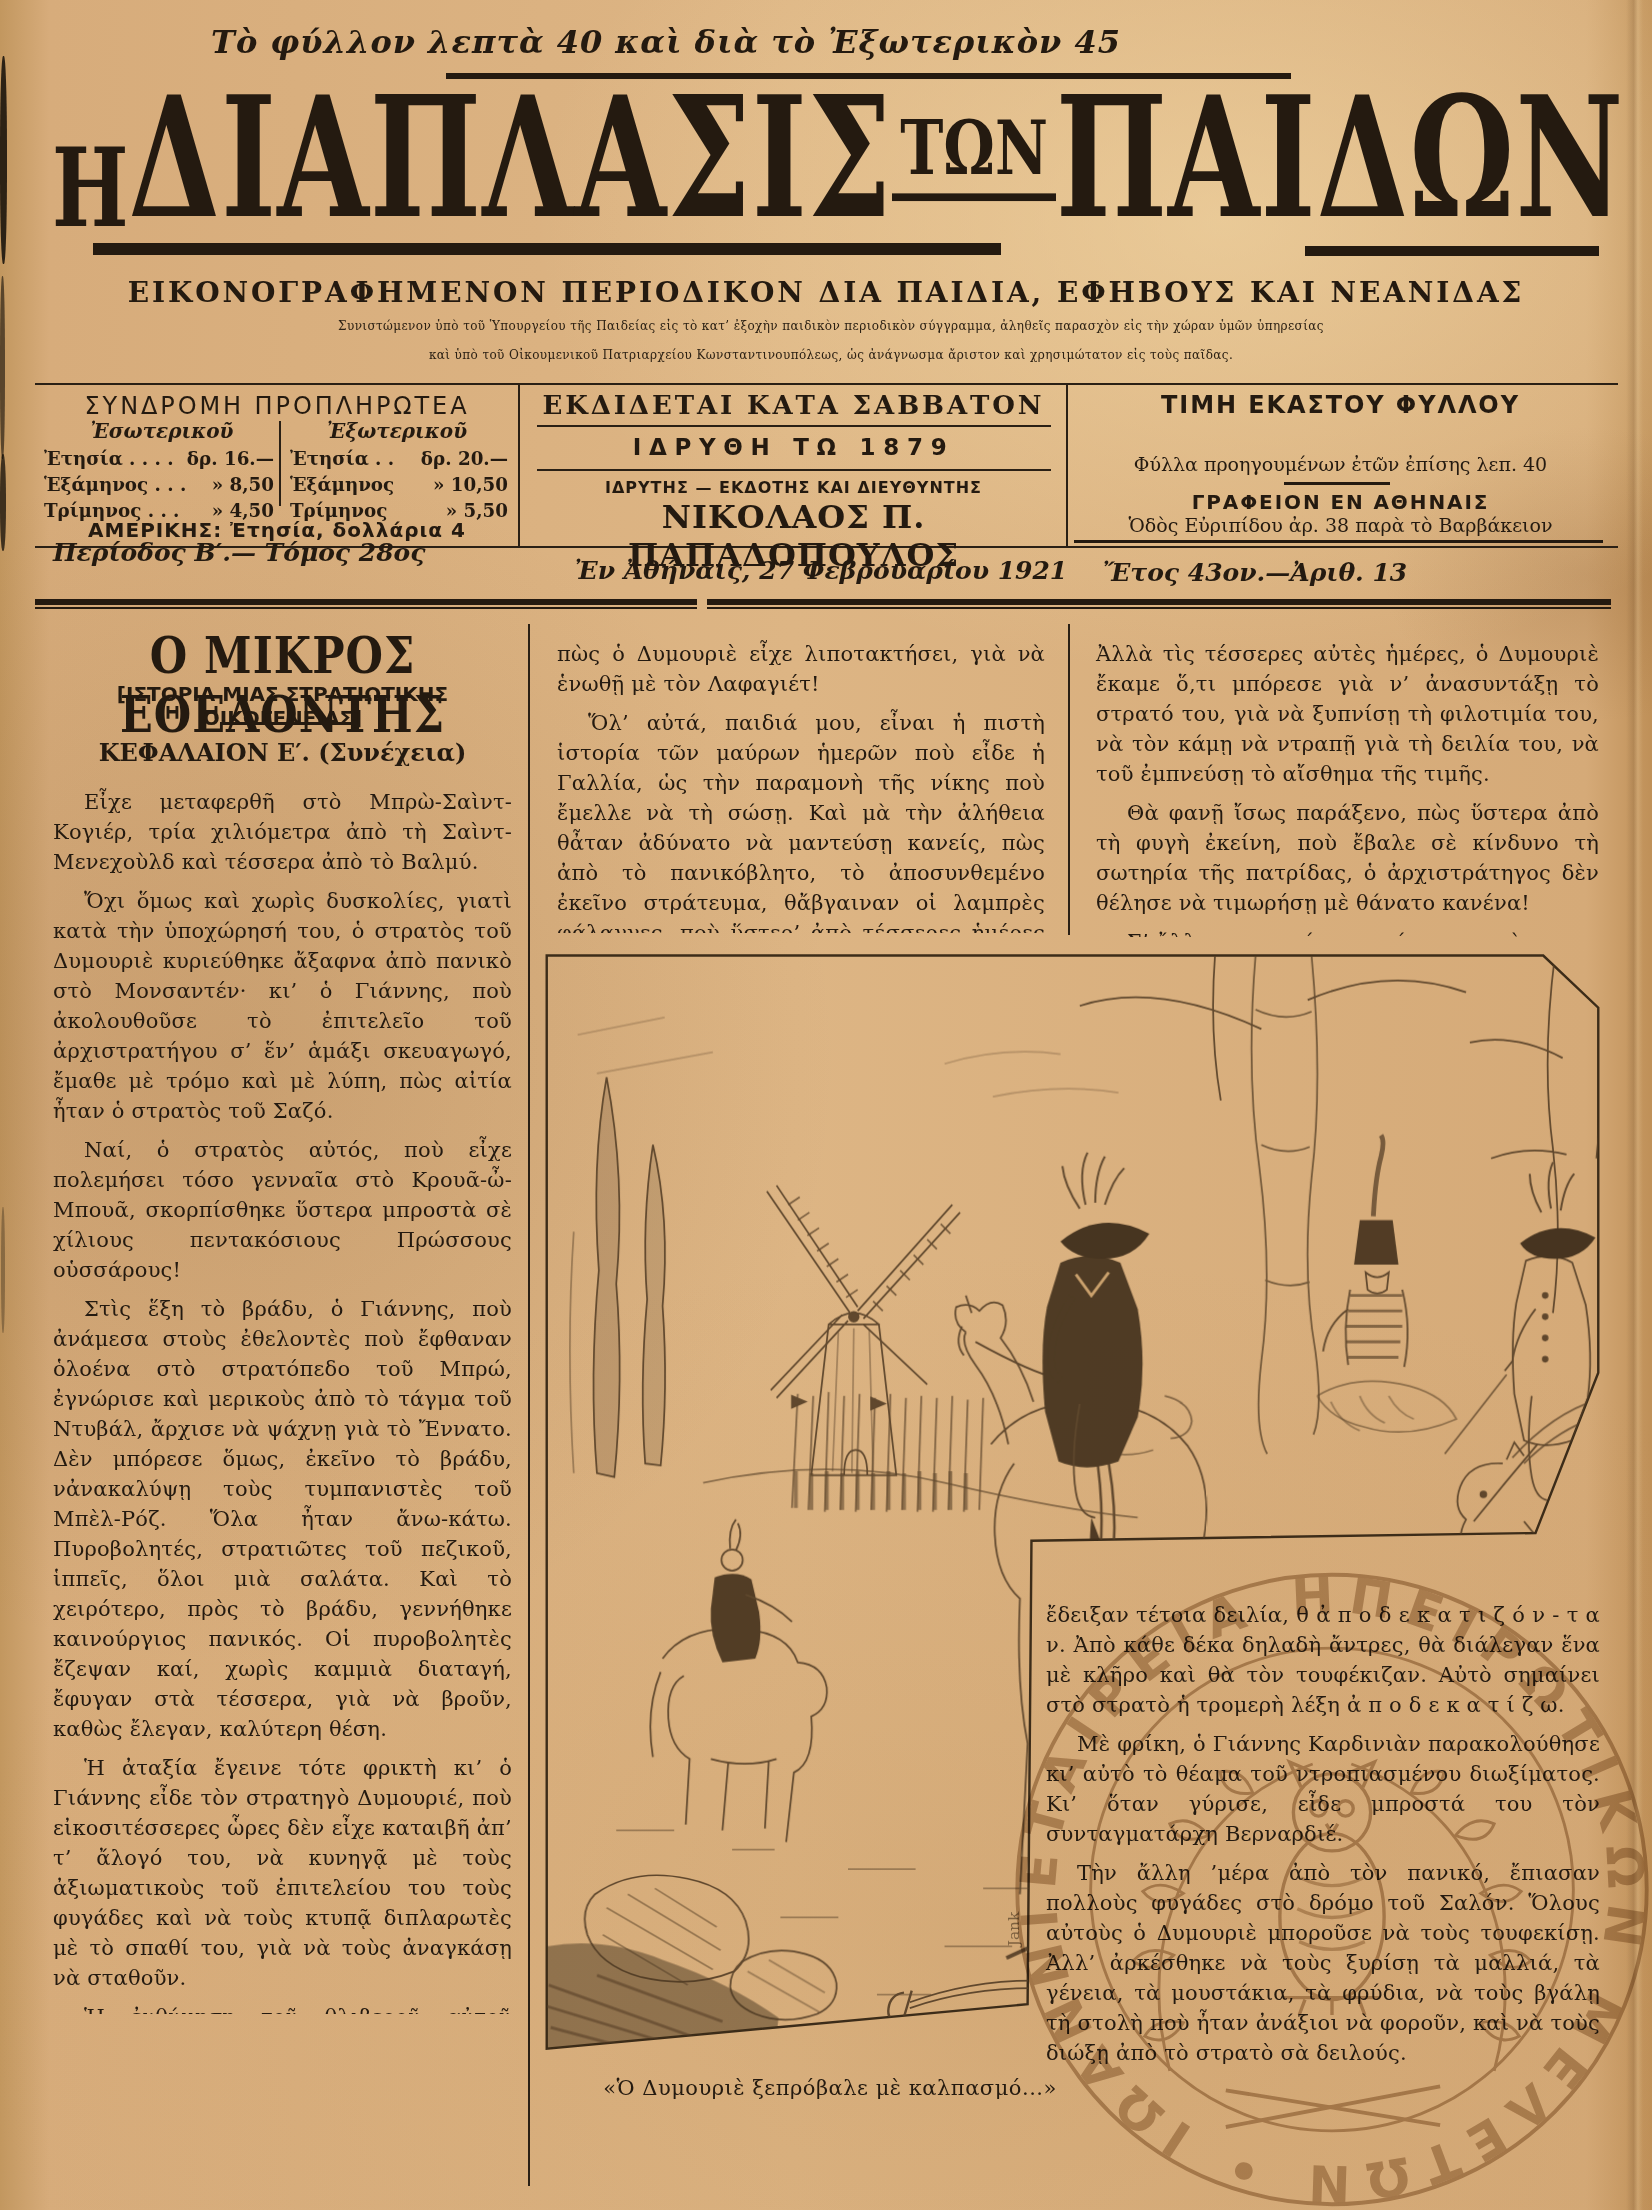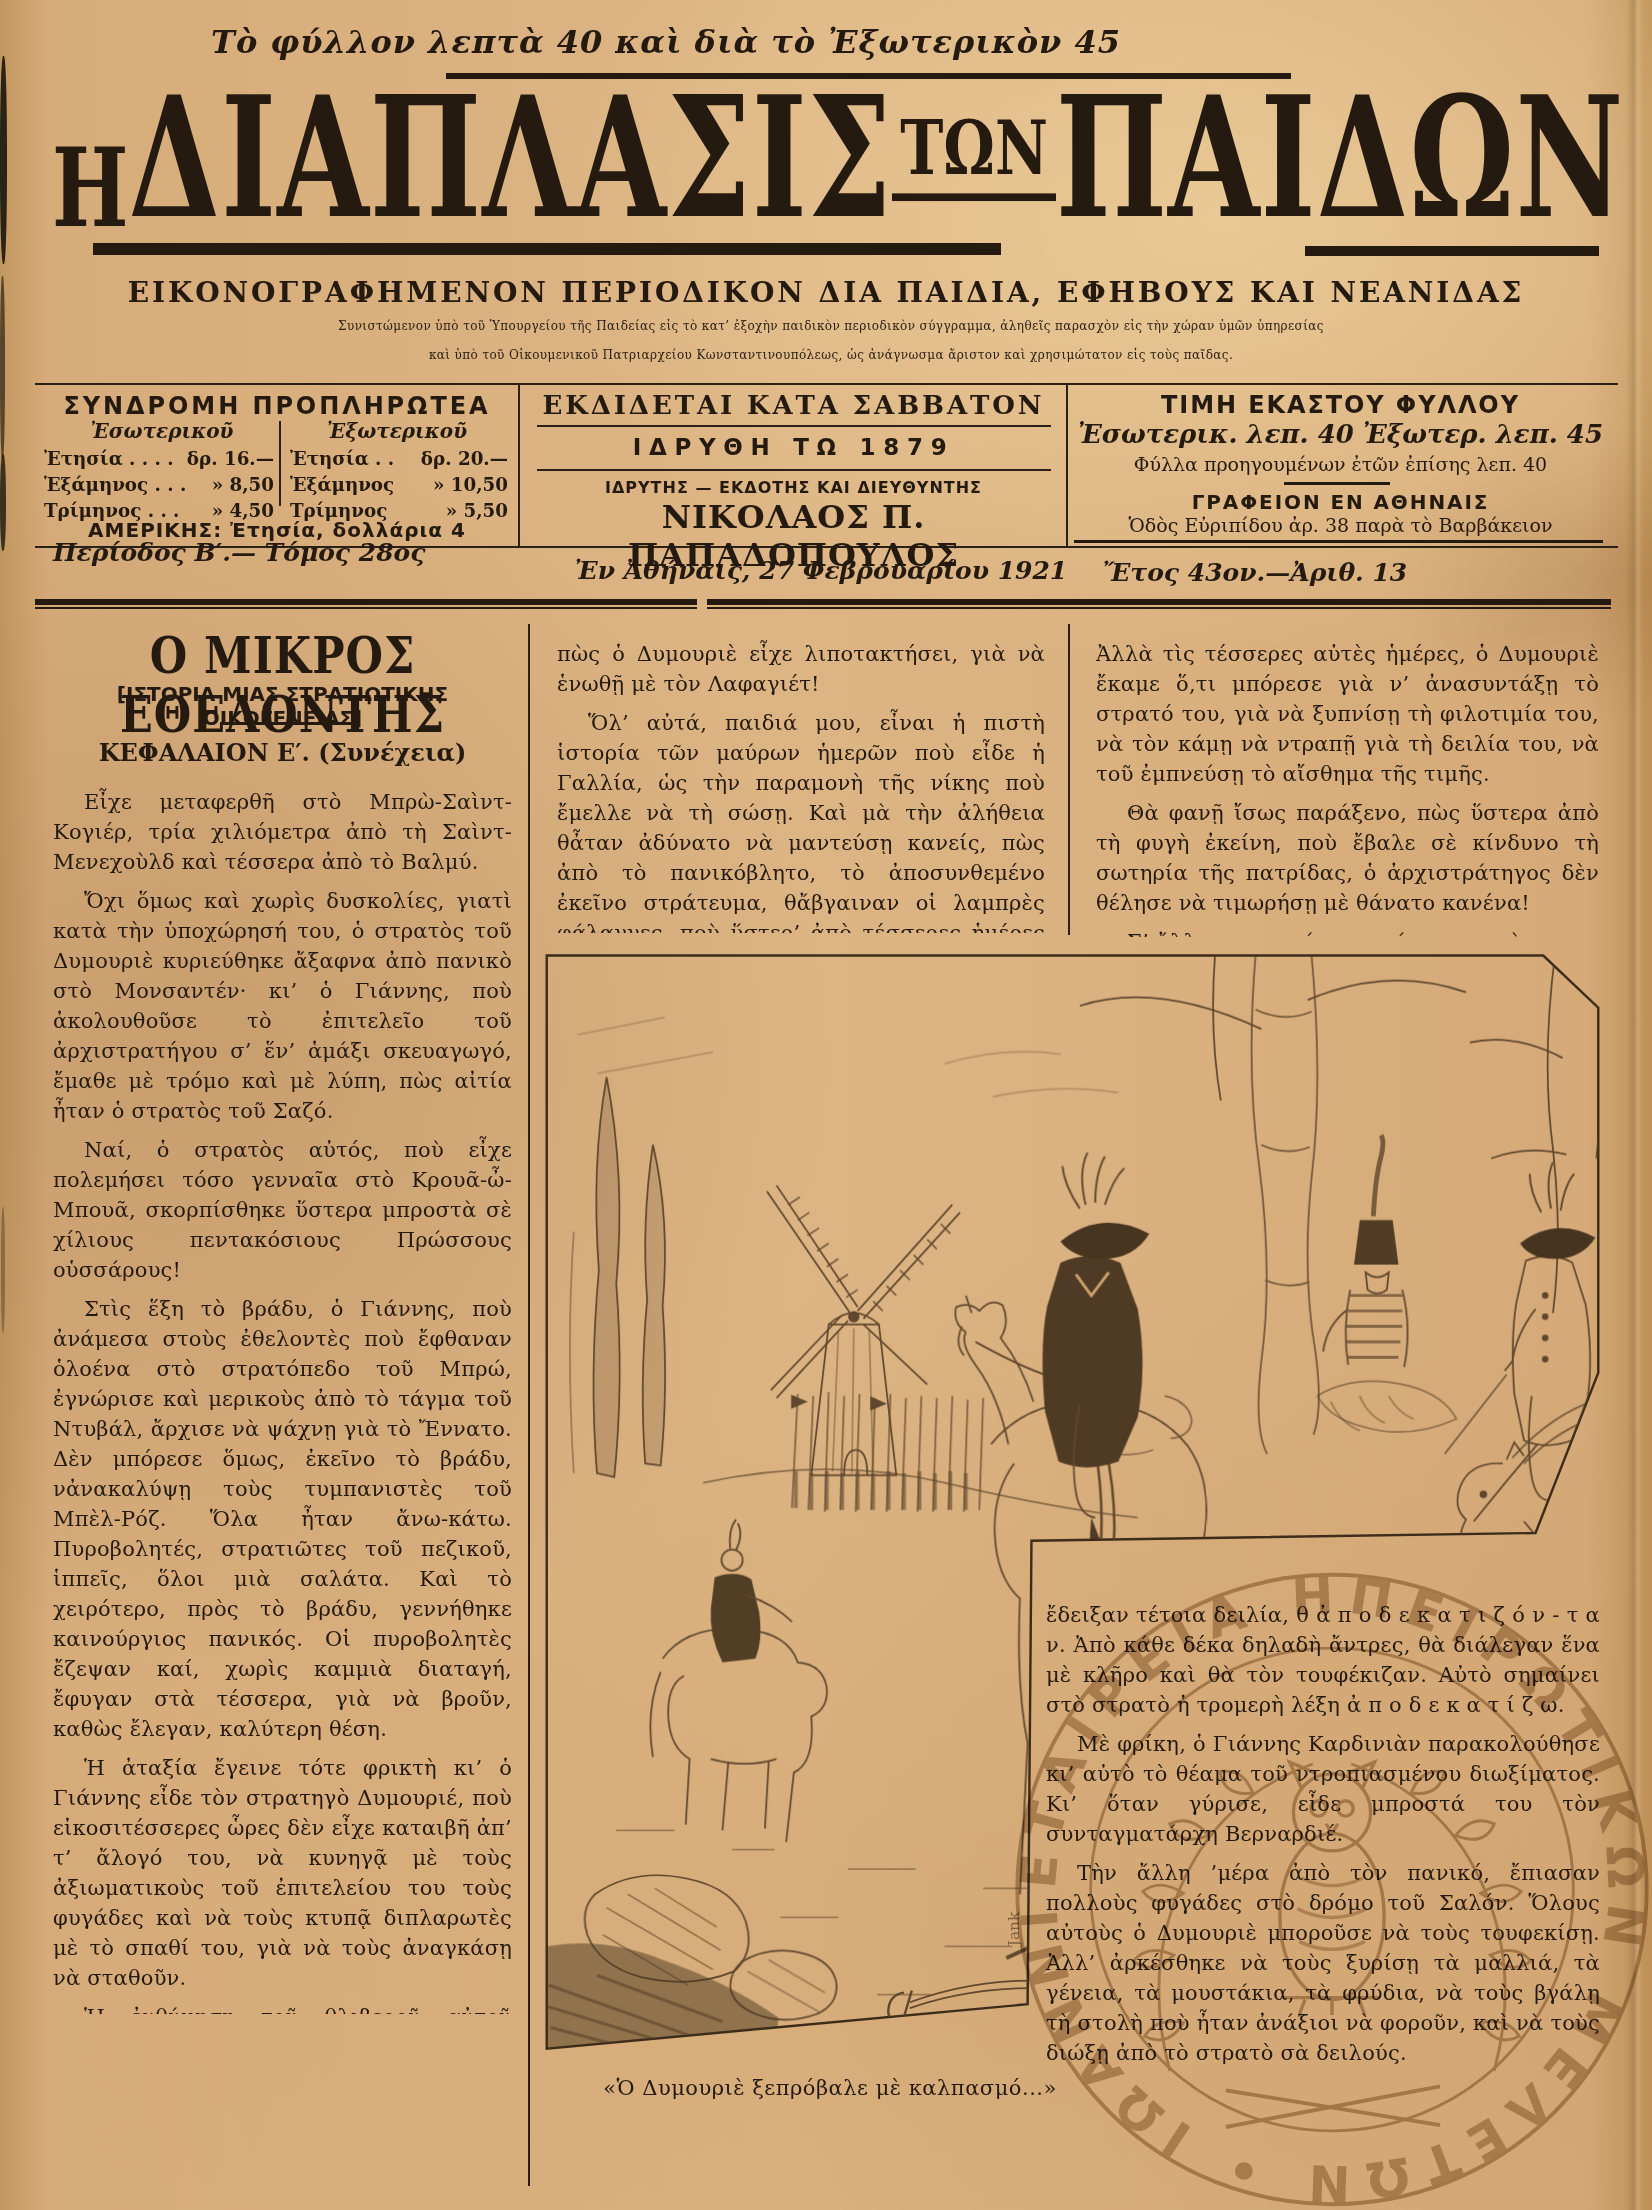--- a/index.html
+++ b/index.html
@@ -21,21 +21,21 @@
   
   #masthead{left:52px;top:95px;width:1551px;height:147px;display:flex;align-items:flex-end;justify-content:space-between;white-space:nowrap;}
   .mh-big{font-weight:bold;font-size:118px;line-height:1;transform:scale(1,1.42);transform-origin:bottom;letter-spacing:1px;display:inline-block;}
   .mh-h{font-weight:bold;font-size:81px;line-height:1;transform:scale(1,1.34);transform-origin:bottom;display:inline-block;}
   .mh-ton{font-weight:bold;font-size:58px;line-height:1;display:inline-block;transform:scale(1,1.28);transform-origin:bottom;position:relative;top:-41px;border-bottom:6.8px solid #241a10;padding:0 7.7px 5.8px;}
   
   .price{left:193px;top:23px;width:946px;font-size:32px;font-weight:bold;font-style:italic;text-align:center;letter-spacing:1px;}
   .subtitle{left:0;top:276px;width:1652px;font-size:28px;font-weight:bold;letter-spacing:2.9px;text-align:center;}
   .endorse{left:5px;width:1652px;font-size:12px;letter-spacing:0.4px;text-align:center;color:#2c2114;}
   
-  .ib-title{font-weight:bold;letter-spacing:2.9px;}
+  .ib-title{font-weight:normal;letter-spacing:2.9px;}
   .subrow{display:flex;justify-content:space-between;font-weight:bold;font-size:18.3px;line-height:26px;}
   
   .dl{font-size:25px;font-weight:bold;font-style:italic;}
   
   .art-title{font-size:43px;font-weight:bold;letter-spacing:1px;transform:scale(1,1.18);transform-origin:top;display:inline-block;}
   .art-sub{font-size:20px;font-weight:bold;letter-spacing:0;}
   .chapter{font-size:24px;font-weight:bold;}
   .body-text{font-size:21px;line-height:30px;text-align:justify;letter-spacing:0.2px;}
   .body-text p{margin:9px;text-indent:31px;}
   .body-text p.cont{text-indent:0;}
@@ -111,21 +111,20 @@
   <div class="abs c sans" style="left:46px;top:518px;width:462px;font-size:20px;font-weight:bold;letter-spacing:1px">ΑΜΕΡΙΚΗΣ: Ἐτησία, δολλάρια 4</div>
 
   <div class="abs c" style="left:527px;top:390px;width:533px;font-size:26px;font-weight:bold;letter-spacing:2.9px">ΕΚΔΙΔΕΤΑΙ ΚΑΤΑ ΣΑΒΒΑΤΟΝ</div>
   <div class="abs rule" style="left:537px;top:425px;width:514px"></div>
   <div class="abs c sans" style="left:527px;top:434px;width:533px;font-size:23px;font-weight:bold;letter-spacing:7.7px">ΙΔΡΥΘΗ ΤΩ 1879</div>
   <div class="abs rule" style="left:537px;top:469px;width:514px"></div>
   <div class="abs c sans" style="left:527px;top:478px;width:533px;font-size:16px;font-weight:bold;letter-spacing:1px">ΙΔΡΥΤΗΣ — ΕΚΔΟΤΗΣ ΚΑΙ ΔΙΕΥΘΥΝΤΗΣ</div>
   <div class="abs c sans" style="left:1070px;top:391px;width:541px;font-size:24px;font-weight:bold;letter-spacing:1.9px">ΤΙΜΗ ΕΚΑΣΤΟΥ ΦΥΛΛΟΥ</div>
 
   <div class="abs c" style="left:527px;top:498px;width:533px;font-size:32px;font-weight:bold;letter-spacing:1px">ΝΙΚΟΛΑΟΣ Π. ΠΑΠΑΔΟΠΟΥΛΟΣ</div>
-  <div class="abs c" style="left:1070px;top:419px;width:541px;font-size:26px;font-weight:bold;font-style:italic">Ἐσωτερικ. λεπ. 40  Ἐξωτερ. λεπ. 45</div>
   <div class="abs c" style="left:1070px;top:453px;width:541px;font-size:19px">Φύλλα προηγουμένων ἐτῶν ἐπίσης λεπ. 40</div>
   <div class="abs bar" style="left:1284px;top:482px;width:106px;height:2.9px"></div>
   <div class="abs c sans" style="left:1070px;top:490px;width:541px;font-size:20px;font-weight:bold;letter-spacing:1.9px">ΓΡΑΦΕΙΟΝ ΕΝ ΑΘΗΝΑΙΣ</div>
   <div class="abs c" style="left:1070px;top:514px;width:541px;font-size:19px">Ὁδὸς Εὐριπίδου ἀρ. 38 παρὰ τὸ Βαρβάκειον</div>
   <div class="abs bar" style="left:1074px;top:540px;width:529px;height:2.9px"></div>
 
   <div class="abs dl" style="left:53px;top:538px">Περίοδος Β′.— Τόμος 28ος</div>
   <div class="abs dl c" style="left:483px;top:556px;width:676px">Ἐν Ἀθήναις, 27 Φεβρουαρίου 1921</div>
   <div class="abs dl" style="left:1103px;top:558px">Ἔτος 43ον.—Ἀριθ. 13</div>
   <div class="abs dbar" style="left:35px;top:599px;width:662px"></div>

